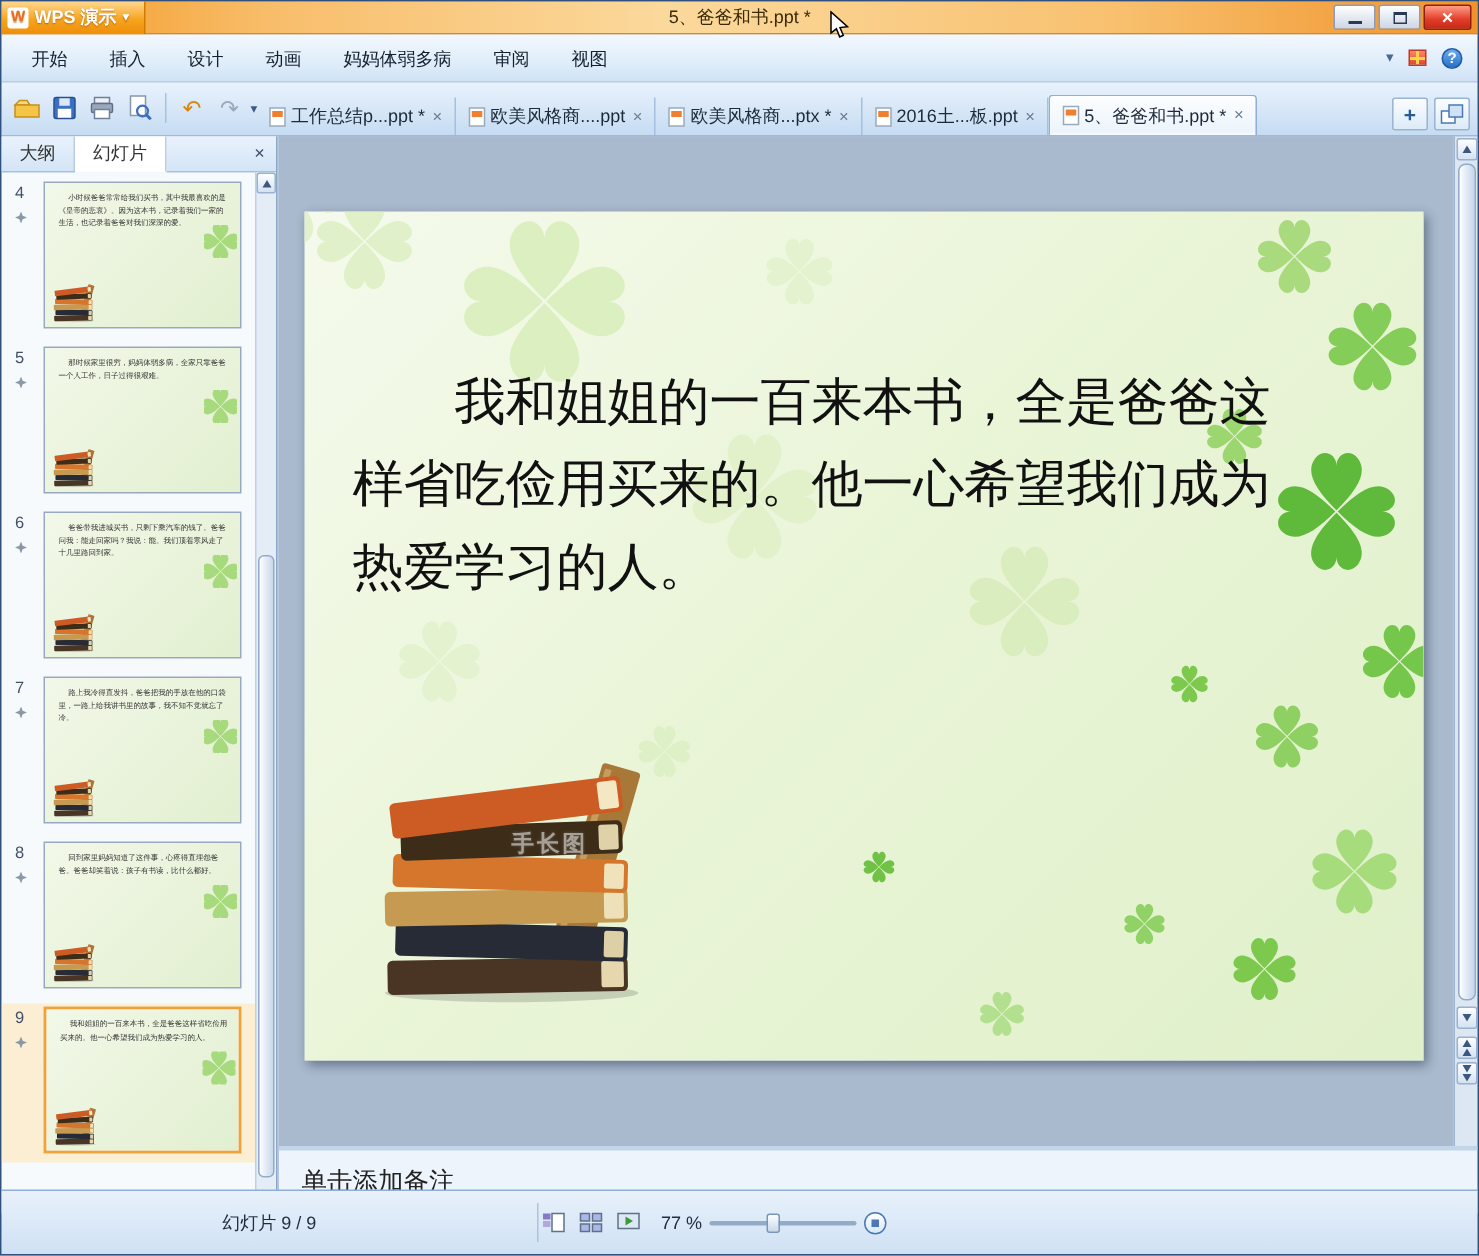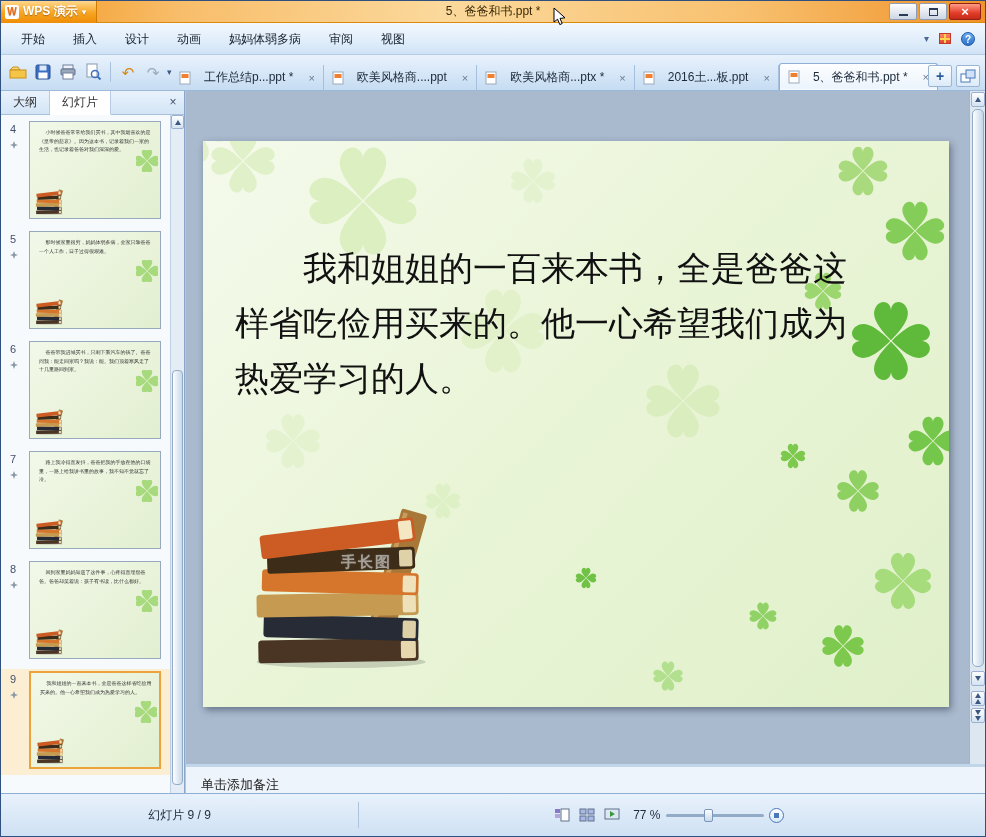--- a/index.html
+++ b/index.html
@@ -43,21 +43,21 @@
   .toolbar{position:absolute;left:0;top:54px;right:0;height:36px;
     background:linear-gradient(#e9f2fc,#d2e4f6 65%,#c6dcf2);border-bottom:1px solid #9db9da}
   .quick-icons{position:absolute;left:6px;top:6px;display:flex;align-items:center;gap:3px}
   .qbtn{width:22px;height:22px;display:flex;align-items:center;justify-content:center;border-radius:2px}
   .undo-glyph{font-size:15px;color:#d8860e;line-height:1}
   .redo-glyph{font-size:15px;color:#9aa8ba;line-height:1}
   .tb-sep{width:1px;height:20px;background:#a8c2de;margin:0 3px}
   .small-caret{font-size:9px;color:#3a5a84}
 
   .doc-tabs{position:absolute;left:170px;bottom:0;height:27px;display:flex;align-items:flex-end}
-  .dtab{display:flex;align-items:center;gap:13px;height:25px;padding:0 8px;border-right:1px solid #a4c0de;
+  .dtab{display:flex;align-items:center;gap:3px;height:25px;padding:0 8px;border-right:1px solid #a4c0de;
     color:#1c2a3a;white-space:nowrap;cursor:default}
   .dtab .tclose{color:#6a7a90;font-size:11px;padding-left:2px}
   .dtab.active{height:27px;background:linear-gradient(#fdfeff,#eaf3fc);border:1px solid #8fb0d4;border-bottom:none;
     border-radius:3px 3px 0 0;box-shadow:0 -1px 2px rgba(255,255,255,.8) inset}
   .tab-actions{position:absolute;right:5px;bottom:3px;display:flex;gap:4px}
   .abtn{width:24px;height:22px;border:1px solid #9ab4d4;border-radius:2px;background:linear-gradient(#fbfdff,#dcebf8);
     display:flex;align-items:center;justify-content:center;color:#2a5a9a;font-size:14px;font-weight:bold}
 
   
   .sidebar{position:absolute;left:0;top:90px;width:184px;bottom:27px;background:#f7fafd;border-right:1px solid #8aa6c8}
@@ -109,28 +109,28 @@
     background:linear-gradient(#fdfeff,#d4e2f2);border:1px solid #9ab2d0;border-radius:2px}
   .v-up{top:1px}
   .v-thumb{position:absolute;left:2px;top:18px;width:12px;height:558px;border-radius:5px;
     background:linear-gradient(90deg,#fdfeff,#c4d6ea);border:1px solid #92acc8}
   .v-down{top:580px}
   .v-prev{top:600px}
   .v-next{top:617px}
   .dbl{display:flex;flex-direction:column;gap:1px;align-items:center}
 
   .notes{position:absolute;left:0;right:0;top:673px;bottom:0;background:#eef4fb;border-top:3px solid #c2d6ea}
-  .notes-text{padding:9px 0 0 15px;color:#222;font-size:13px}
+  .notes-text{padding:9px 0 0 15px;color:#222;font-size:17px}
 
   
   .statusbar{position:absolute;left:0;right:0;bottom:0;height:43px;display:flex;align-items:center;
     background:linear-gradient(#e8f1fb,#cfe1f4);border-top:1px solid #8fafd4;color:#1e2c3e}
   .sb-seg1{width:358px;text-align:center;border-right:1px solid #aec4de;line-height:26px}
   .sb-seg2{width:344px;text-align:center;border-right:1px solid #aec4de;line-height:26px}
-  .sb-right{flex:1;display:flex;align-items:center;justify-content:center;gap:5px;padding-right:9px}
+  .sb-right{flex:1;display:flex;align-items:center;justify-content:flex-start;gap:5px;padding-right:9px}
   .vicon{display:flex;align-items:center;justify-content:center;width:20px;height:18px;border-radius:2px}
   .zoom-label{min-width:34px;text-align:right}
   .zoom-slider{width:98px;height:3px;background:#92acc8;border-radius:2px;position:relative}
   .zoom-handle{position:absolute;left:38px;top:-5px;width:9px;height:13px;border-radius:2px;
     background:linear-gradient(#fdfeff,#c8d8ea);border:1px solid #7a96b8}
   .fit-btn{width:15px;height:15px;border-radius:50%;border:1px solid #4a78b8;background:linear-gradient(#fff,#d8e8f8);
     display:flex;align-items:center;justify-content:center}
   .fit-dot{width:5px;height:5px;background:#4a78b8}
 
   .cursor{position:absolute;left:552px;top:6px;z-index:50;pointer-events:none}

